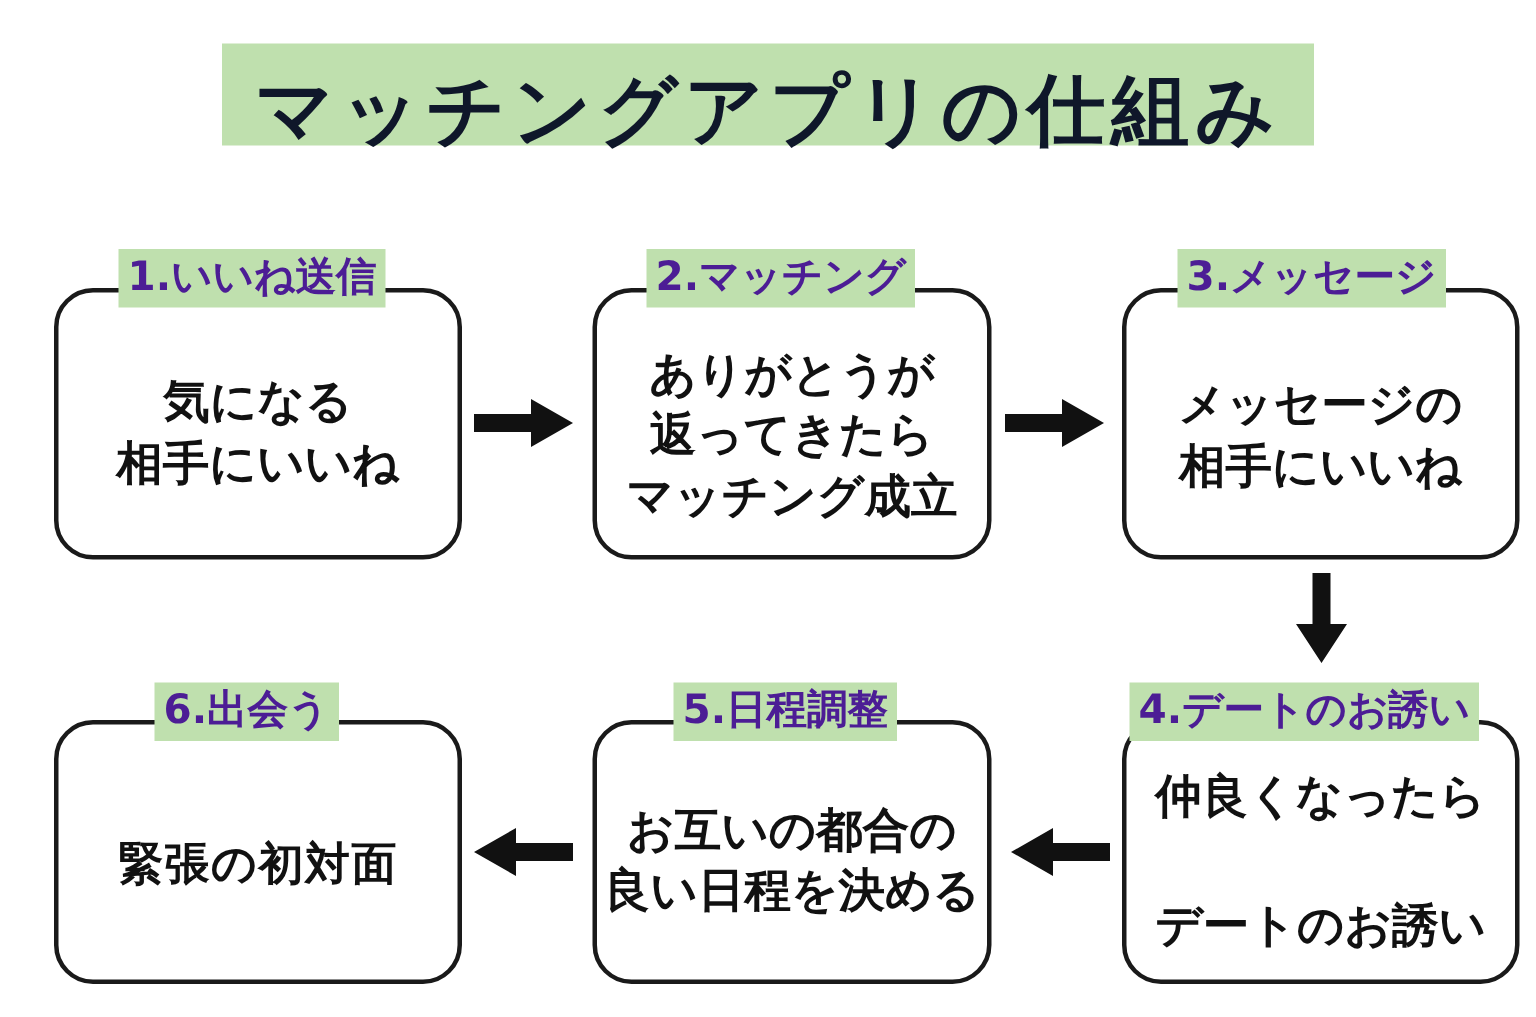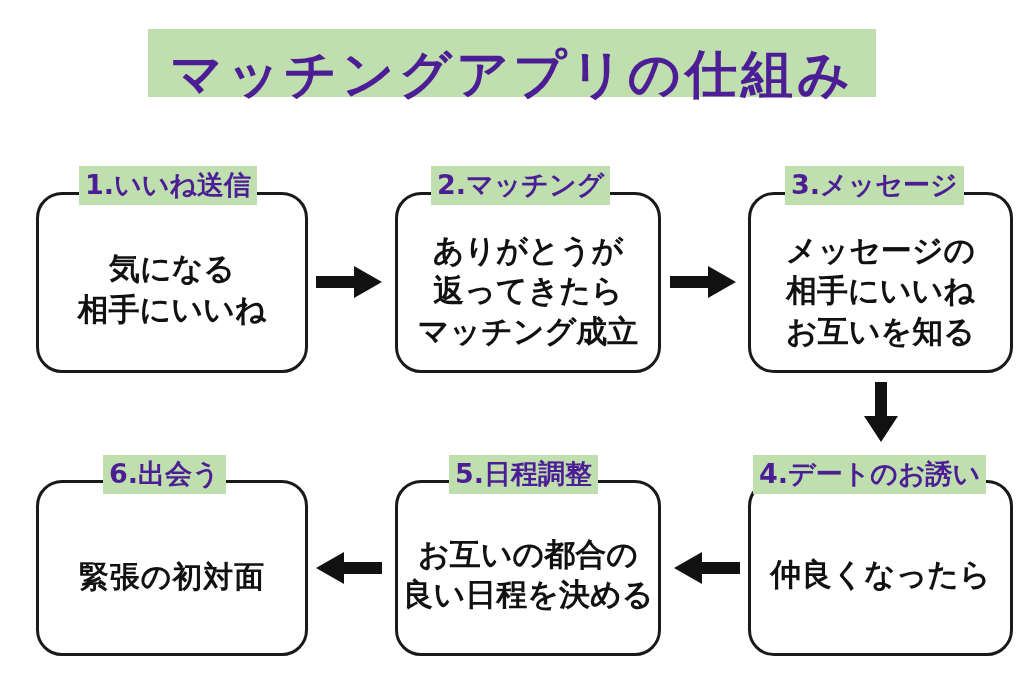--- a/index.html
+++ b/index.html
@@ -27,21 +27,21 @@
     display: flex;
     align-items: center;
     justify-content: center;
     box-sizing: border-box;
   }
   #title-text {
     font-size: 52px;
     font-weight: 700;
     letter-spacing: 4px;
     line-height: 1;
-    color: #4c1d95;
+    color: #0f172a;
     white-space: nowrap;
     transform: translateY(-1px);
     margin-top: 24px;
   }
 
   
   .step-box {
     position: absolute;
     border: 3.5px solid #1a1a1a;
     border-radius: 26px;
@@ -141,28 +141,28 @@
     <div class="step-line">返ってきたら</div>
     <div class="step-line">マッチング成立</div>
   </div>
 </div>
 <div class="step-label" id="label-2">2.マッチング</div>
 
 <div class="step-box" id="box-3">
   <div class="step-body">
     <div class="step-line">メッセージの</div>
     <div class="step-line">相手にいいね</div>
-    <div class="step-line">お互いを知る</div>
   </div>
 </div>
 <div class="step-label" id="label-3">3.メッセージ</div>
 
 <div class="step-box" id="box-4">
   <div class="step-body">
     <div class="step-line">仲良くなったら</div>
+    <div class="step-line">デートのお誘い</div>
   </div>
 </div>
 <div class="step-label" id="label-4">4.デートのお誘い</div>
 
 <div class="step-box" id="box-5">
   <div class="step-body">
     <div class="step-line">お互いの都合の</div>
     <div class="step-line">良い日程を決める</div>
   </div>
 </div>

